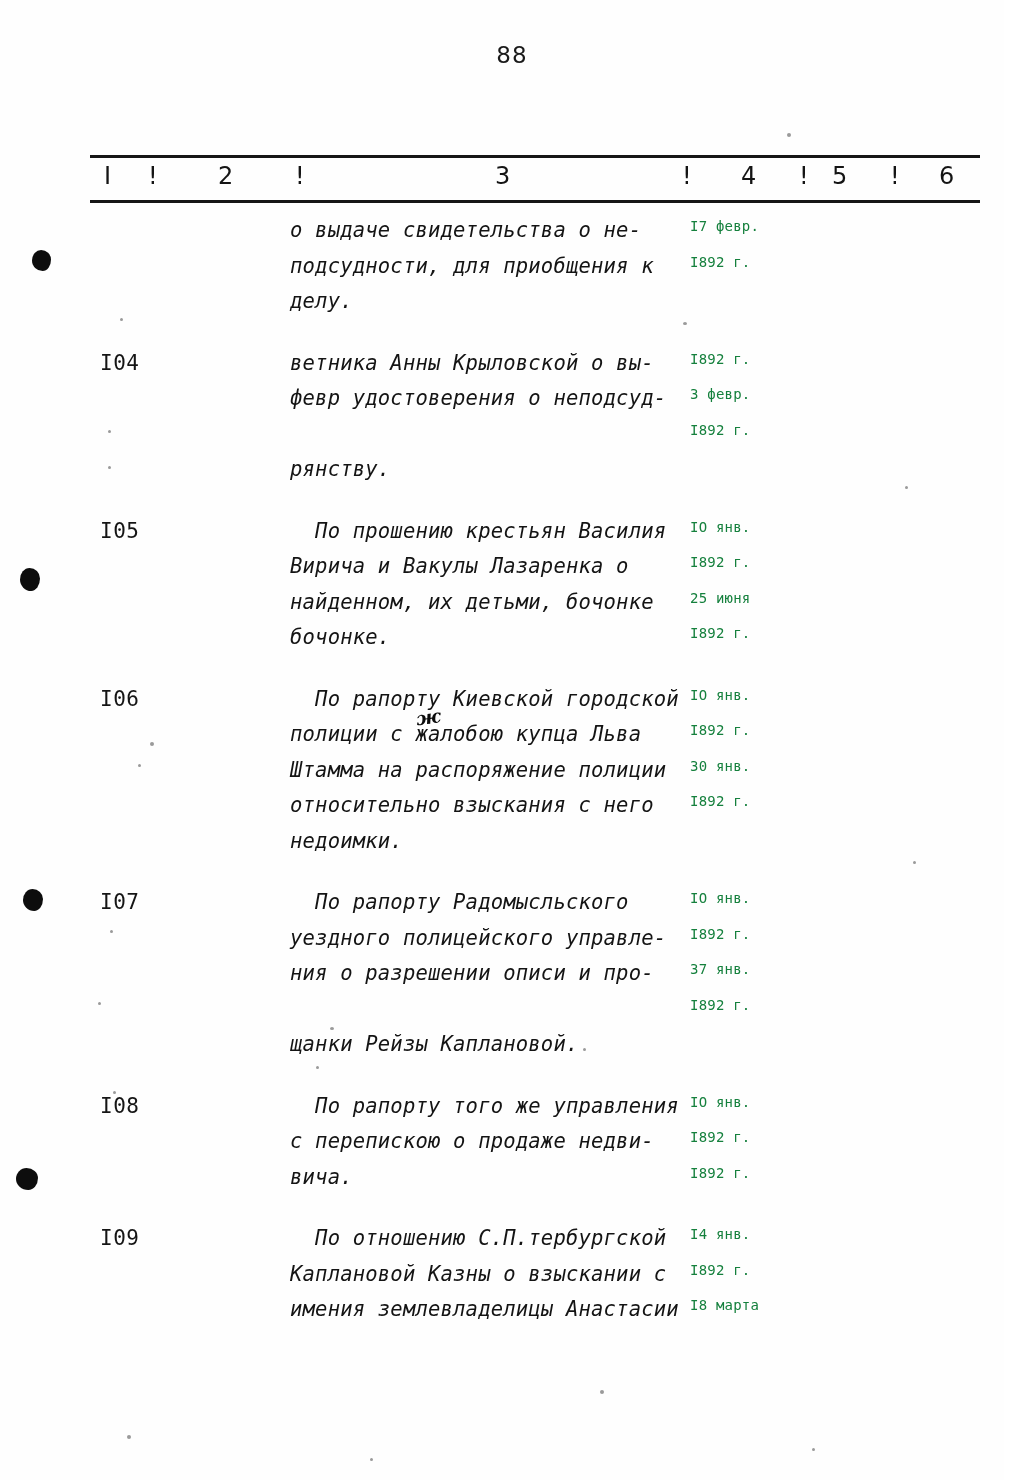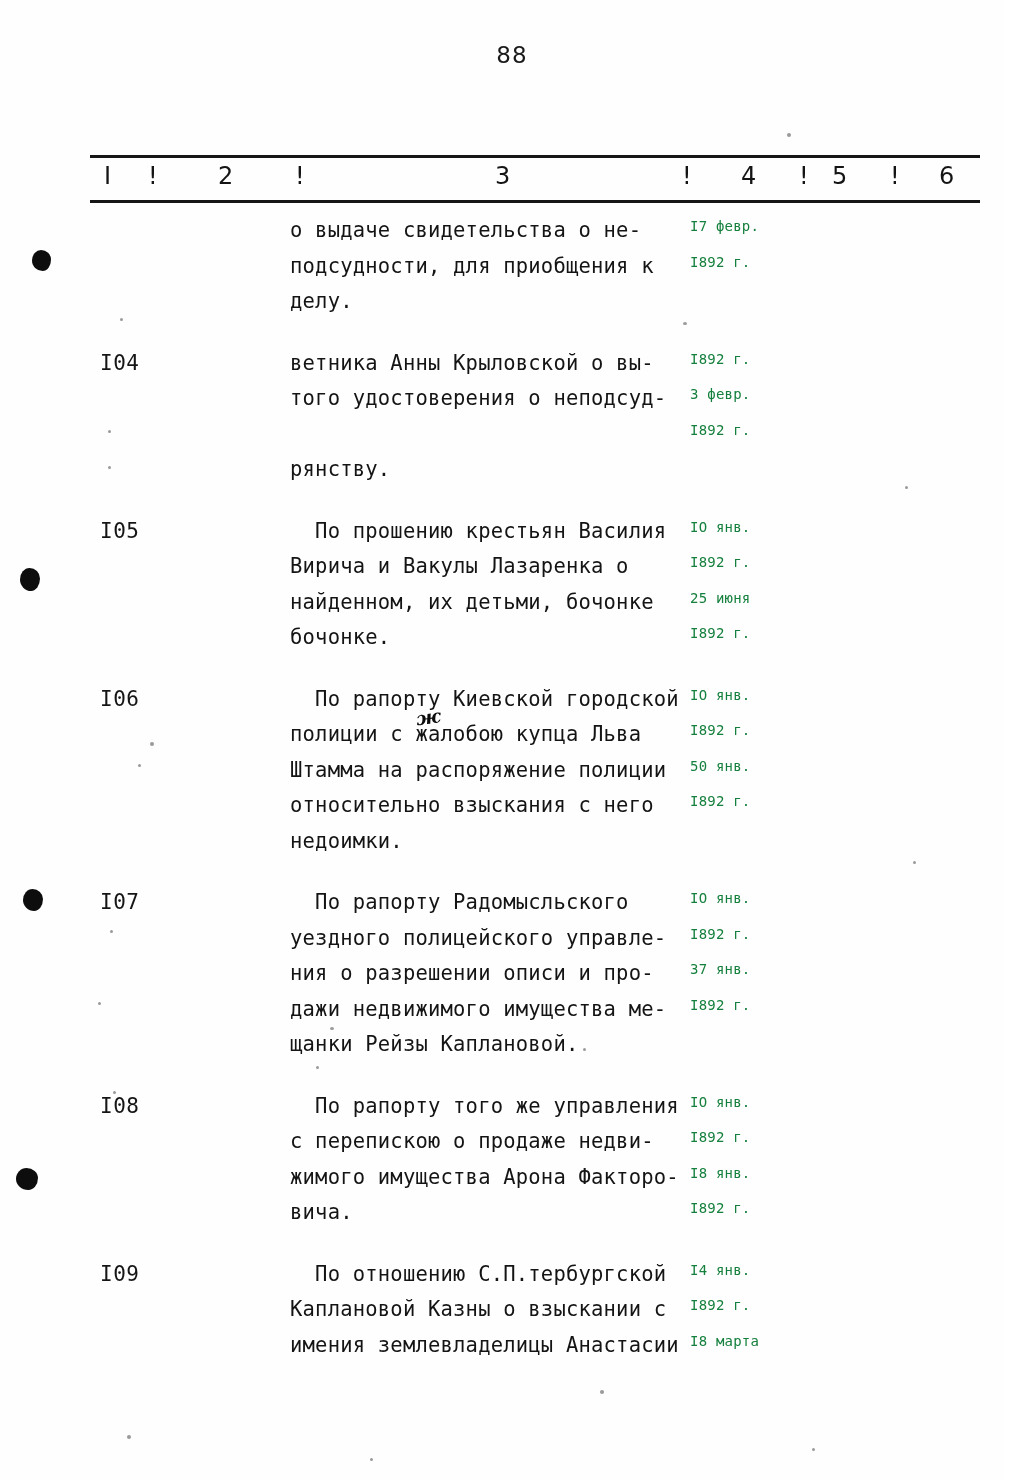--- a/index.html
+++ b/index.html
@@ -94,20 +94,21 @@
     white-space: nowrap;
   }
   .desc {
     position: absolute;
     left: 0;
     top: 0;
     font-size: 20.5px;
     letter-spacing: 0.2px;
     color: #141414;
     white-space: pre;
+    font-style: italic;
   }
   .date {
     position: absolute;
     left: 400px;
     top: 0;
     font-size: 14px;
     letter-spacing: 0.2px;
     color: #15803d;
     white-space: pre;
   }
@@ -182,21 +183,21 @@
         </div>
       </div>
       <div class="entry">
         <div class="entry-no">I04</div>
         <div class="entry-lines">
           <div class="line">
             <span class="desc">ветника Анны Крыловской о вы-</span>
             <span class="date">I892 г.</span>
           </div>
           <div class="line">
-            <span class="desc">того удостоверения о неподсуд-</span>
+            <span class="desc">февр удостоверения о неподсуд-</span>
             <span class="date">3 февр.</span>
           </div>
           <div class="line">
             <span class="date">I892 г.</span>
           </div>
           <div class="line">
             <span class="desc">рянству.</span>
           </div>
         </div>
       </div>
@@ -228,21 +229,21 @@
             <span class="desc">  По рапорту Киевской городской</span>
             <span class="date">IO янв.</span>
           </div>
           <div class="line">
             <span class="desc">полиции с жалобою купца Льва</span>
             <span class="handwritten">ж</span>
             <span class="date">I892 г.</span>
           </div>
           <div class="line">
             <span class="desc">Штамма на распоряжение полиции</span>
-            <span class="date">50 янв.</span>
+            <span class="date">30 янв.</span>
           </div>
           <div class="line">
             <span class="desc">относительно взыскания с него</span>
             <span class="date">I892 г.</span>
           </div>
           <div class="line">
             <span class="desc">недоимки.</span>
           </div>
         </div>
       </div>
@@ -255,42 +256,37 @@
           </div>
           <div class="line">
             <span class="desc">уездного полицейского управле-</span>
             <span class="date">I892 г.</span>
           </div>
           <div class="line">
             <span class="desc">ния о разрешении описи и про-</span>
             <span class="date">37 янв.</span>
           </div>
           <div class="line">
-            <span class="desc">дажи недвижимого имущества ме-</span>
             <span class="date">I892 г.</span>
           </div>
           <div class="line">
             <span class="desc">щанки Рейзы Каплановой.</span>
           </div>
         </div>
       </div>
       <div class="entry">
         <div class="entry-no">I08</div>
         <div class="entry-lines">
           <div class="line">
             <span class="desc">  По рапорту того же управления</span>
             <span class="date">IO янв.</span>
           </div>
           <div class="line">
             <span class="desc">с перепискою о продаже недви-</span>
             <span class="date">I892 г.</span>
-          </div>
-          <div class="line">
-            <span class="desc">жимого имущества Арона Факторо-</span>
-            <span class="date">I8 янв.</span>
           </div>
           <div class="line">
             <span class="desc">вича.</span>
             <span class="date">I892 г.</span>
           </div>
         </div>
       </div>
       <div class="entry">
         <div class="entry-no">I09</div>
         <div class="entry-lines">

